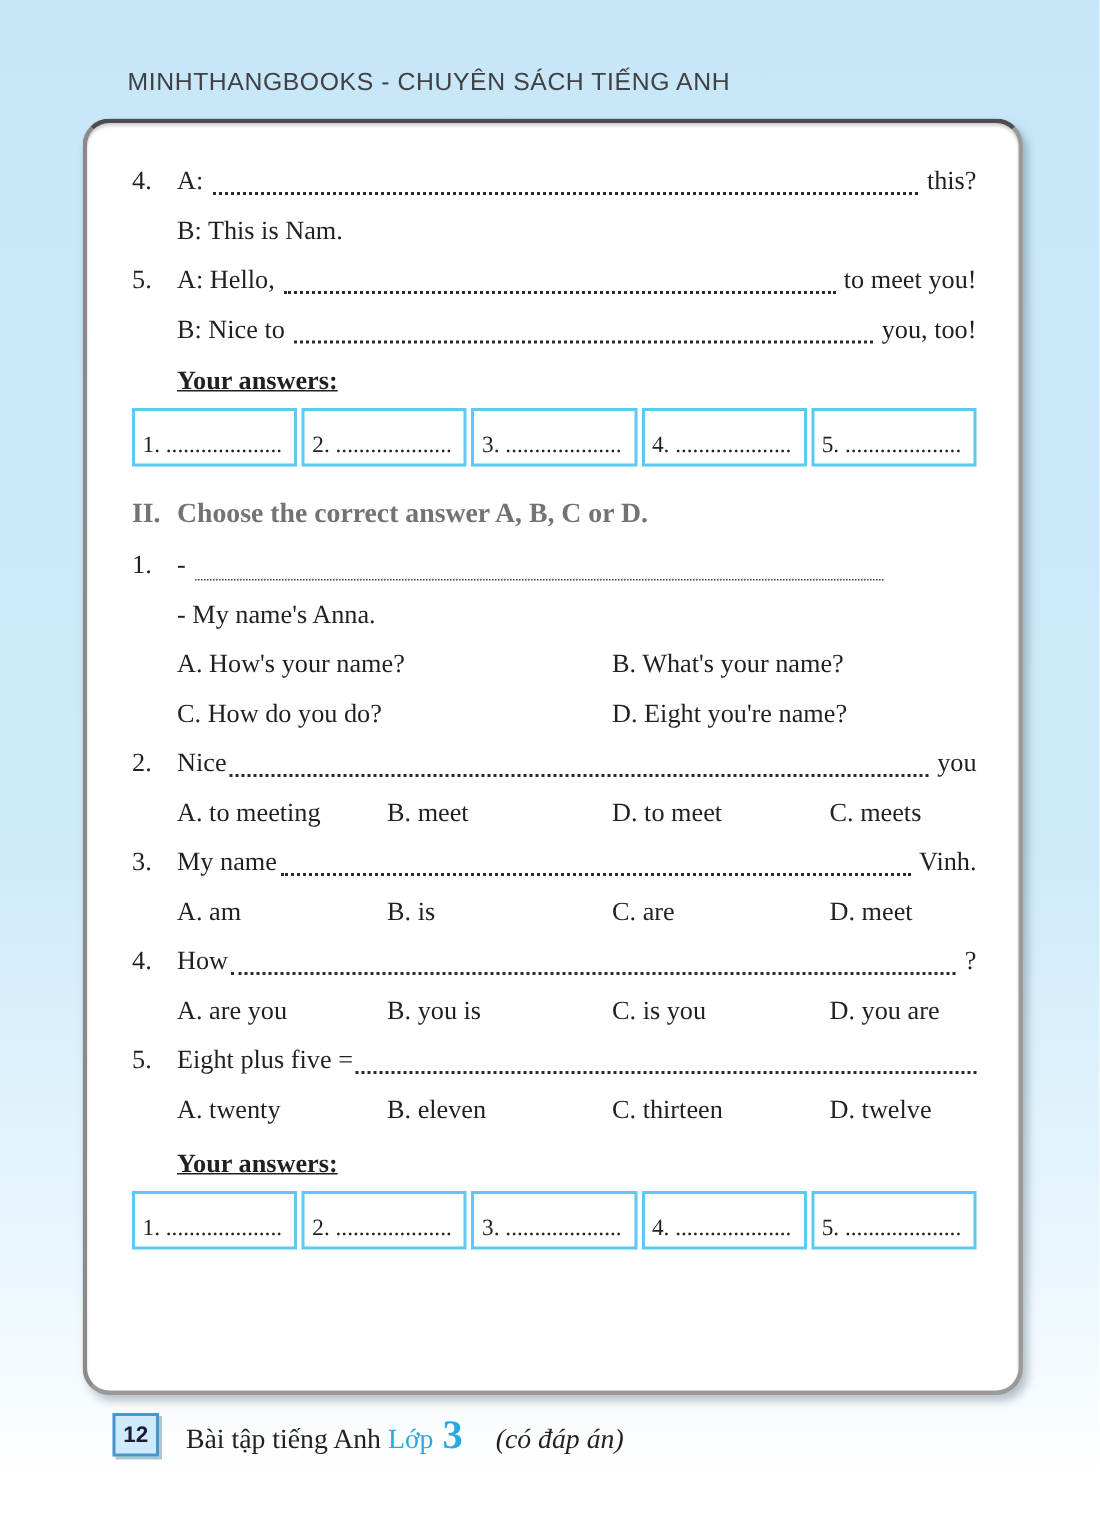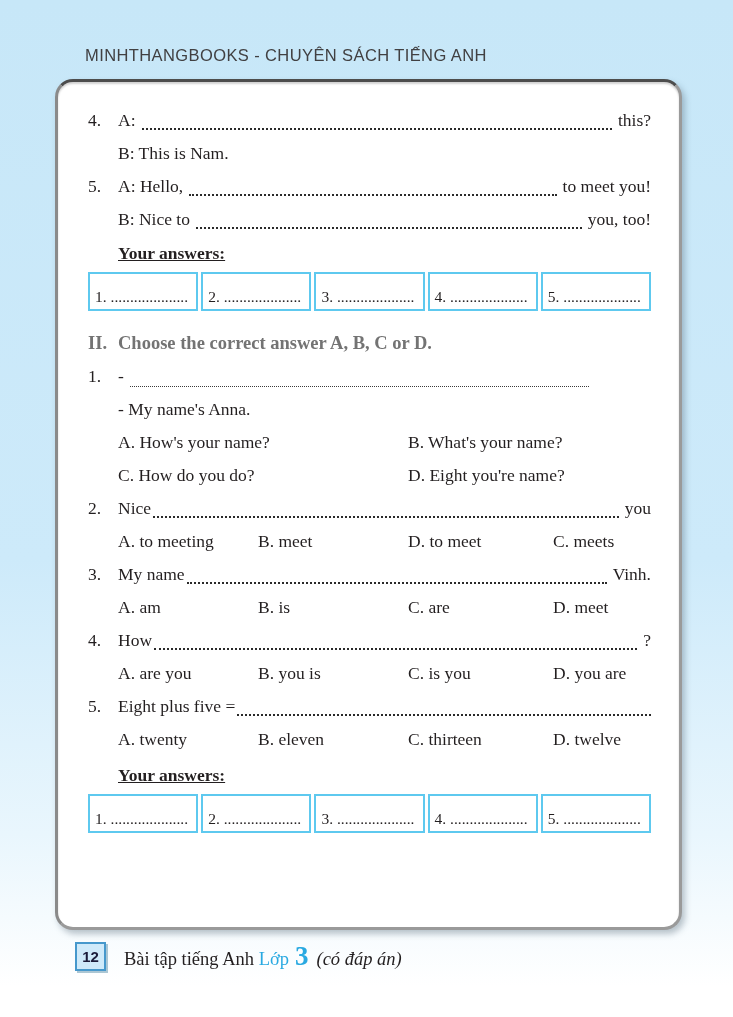--- a/index.html
+++ b/index.html
@@ -57,21 +57,21 @@
   .footer{position:absolute;left:75px;top:941px;display:flex;align-items:center;}
   .page-badge{
     box-sizing:border-box;width:31px;height:29px;background:#cfeafa;
     border:2px solid #4698cc;box-shadow:2px 2px 0 rgba(70,130,160,.45);
     display:flex;align-items:center;justify-content:center;
     font-family:"Liberation Sans", sans-serif;font-weight:700;font-size:15px;color:#1b1b3a;
   }
   .footer-text{margin-left:18px;font-size:18.5px;display:flex;align-items:baseline;white-space:pre;}
   .footer-text .blue{color:#29a9e1;}
   .footer-text .big3{color:#29a9e1;font-weight:700;font-size:27px;margin:0 4px 0 6px;}
-  .footer-text .note{font-style:italic;margin-left:4px;}
+  .footer-text .note{font-style:italic;margin-left:18px;}
 </style>
 </head>
 <body>
 
 <div class="page">
 
   <div class="brand">MINHTHANGBOOKS - CHUYÊN SÁCH TIẾNG ANH</div>
 
   <div class="card">
 

